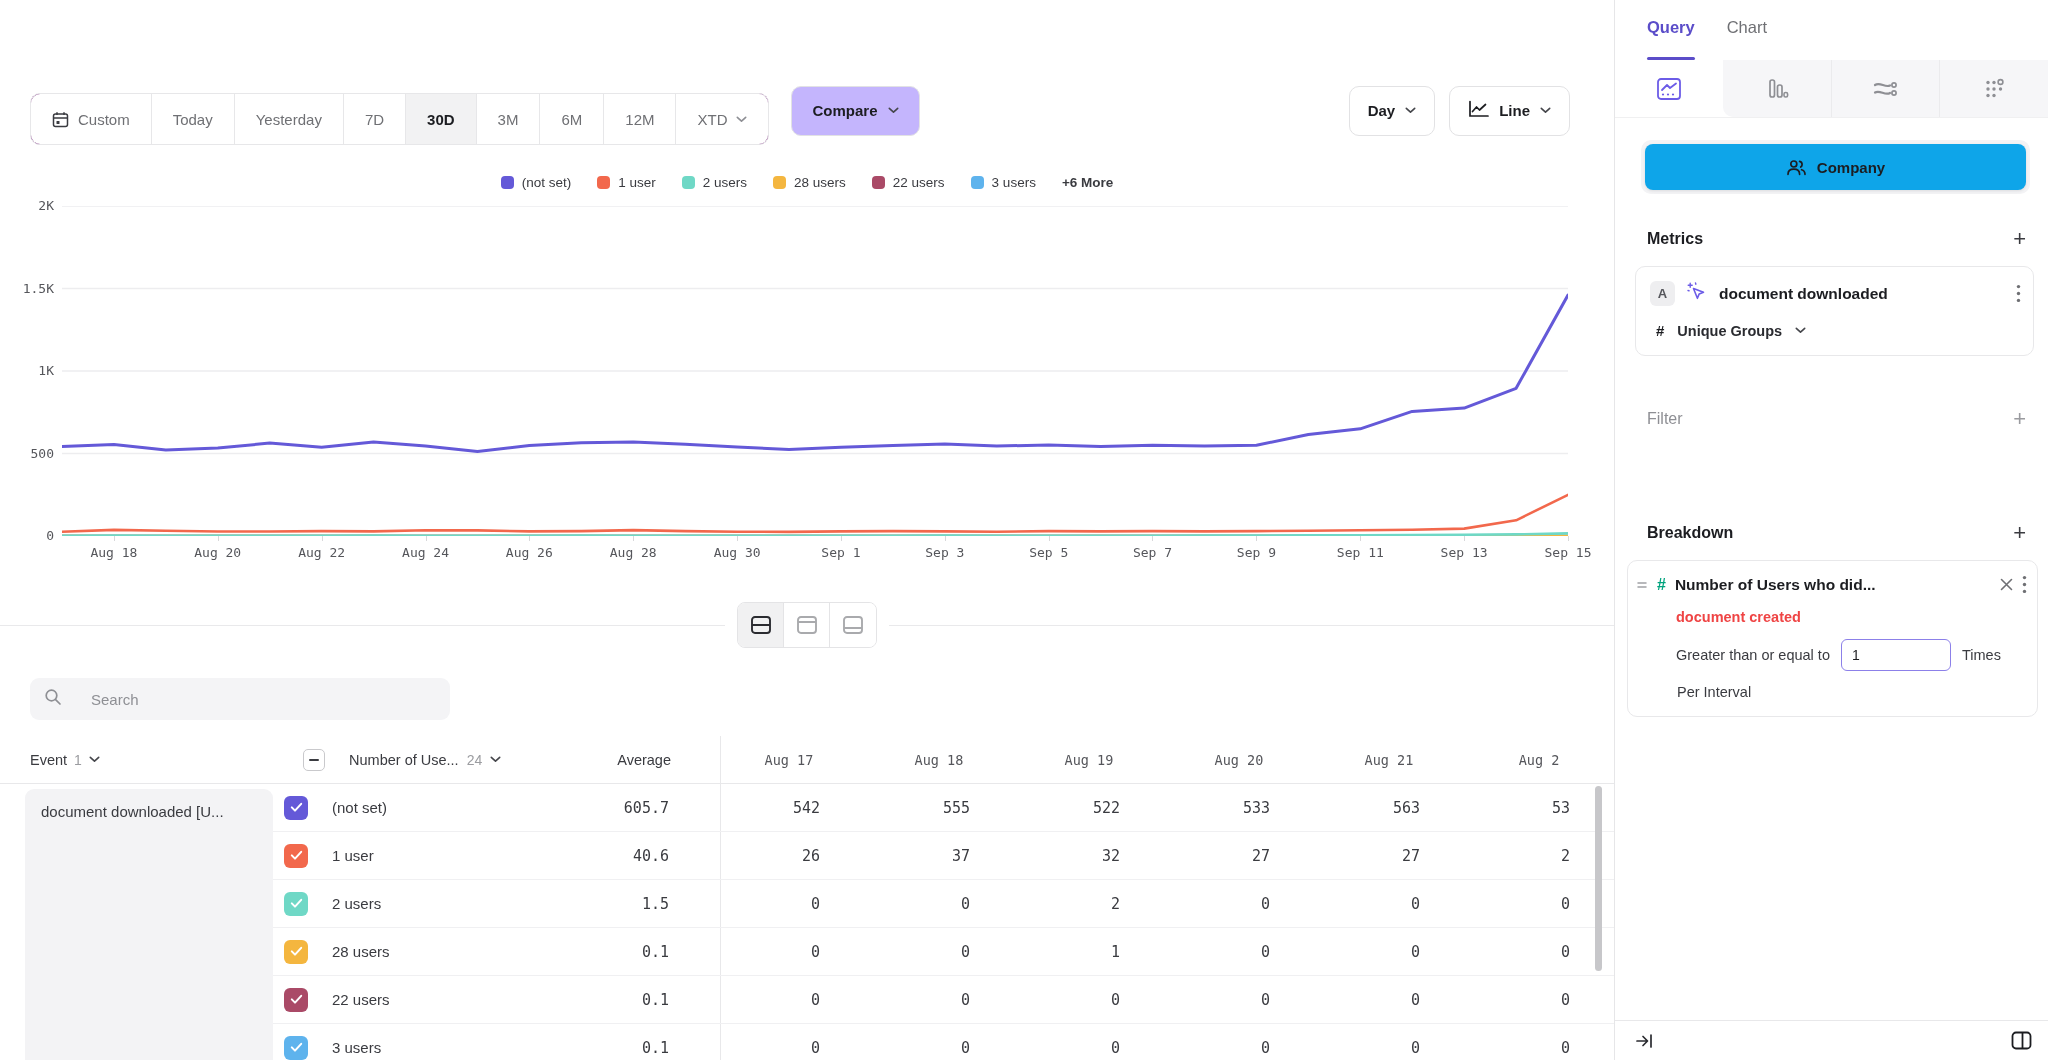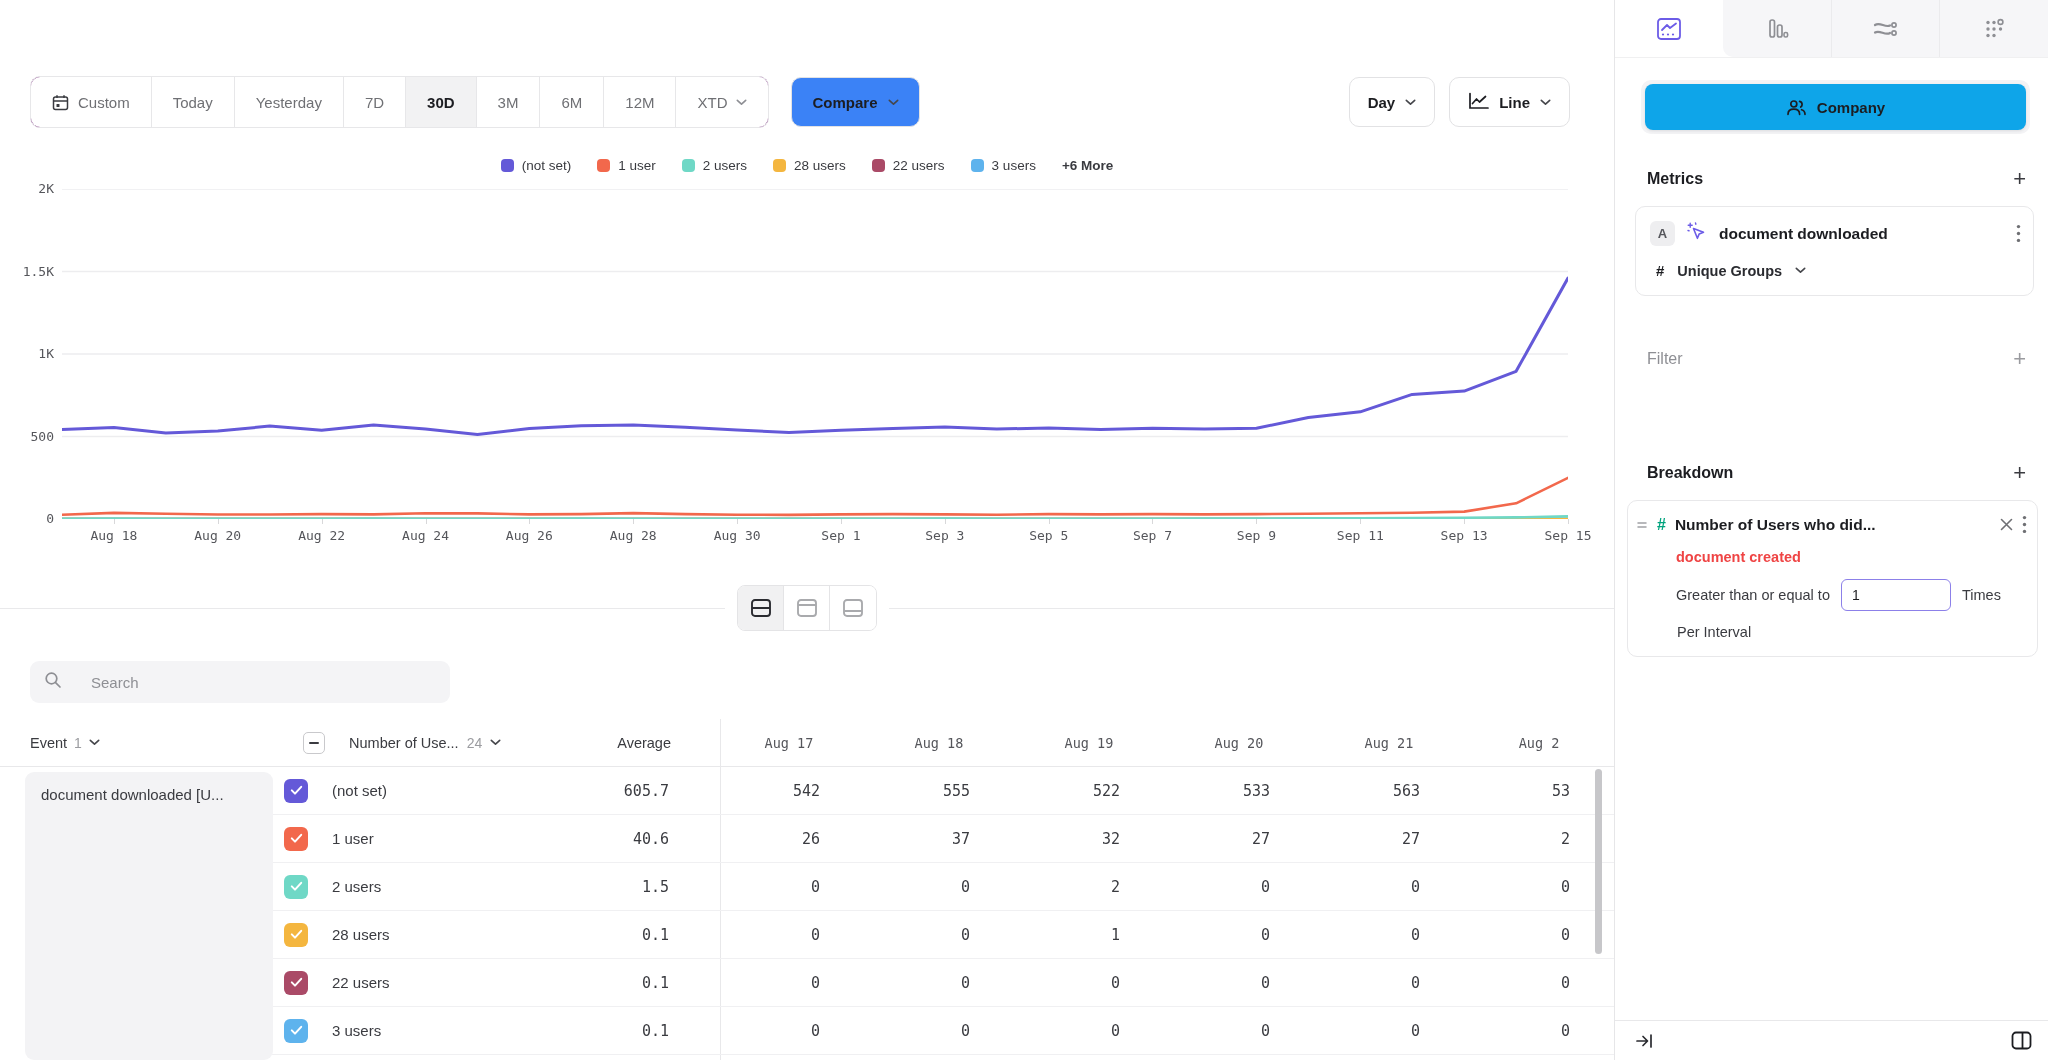--- a/index.html
+++ b/index.html
@@ -4,27 +4,27 @@
 <style>
   * { margin:0; padding:0; box-sizing:border-box; }
   html,body { background:#fff; }
   body { font-family:"Liberation Sans", sans-serif; color:#3a3b40; }
   .app { width:2048px; height:1060px; display:flex; overflow:hidden; background:#fff; }
   .main { width:1614px; height:1060px; overflow:hidden; position:relative; }
   .mono { font-family:"DejaVu Sans Mono", monospace; }
 
   
   .toolbar { margin:76px 44px 0 30px; display:flex; align-items:center; }
-  .range-group { display:flex; border:1px solid #e7e7e9; border-radius:10px; overflow:hidden; background:#701a75; }
+  .range-group { display:flex; border:1px solid #e7e7e9; border-radius:10px; overflow:hidden; background:#701a75;margin-top:17px; }
   .range-btn { height:50px; padding:0 21px; display:flex; align-items:center; gap:9px; font-size:15px;
     color:#6f7074; cursor:pointer; border-right:1px solid #e7e7e9; background:#fff; white-space:nowrap; }
   .range-btn:last-child { border-right:none; }
   .range-btn.selected { background:#f2f2f3; color:#1c1d21; font-weight:bold; }
   .compare-btn { margin-left:22px; height:50px; padding:0 20px; display:flex; align-items:center; gap:10px;
-    border:1px solid #e2e2e4; border-radius:10px; font-size:15px; font-weight:bold; color:#1c1d21; background:#3b82f6; cursor:pointer; }
+    border:1px solid #e2e2e4; border-radius:10px; font-size:15px; font-weight:bold; color:#1c1d21; background:#c4b5fd; cursor:pointer; }
   .toolbar-spacer { flex:1; }
   .tb-right-btn { height:50px; padding:0 18px; display:flex; align-items:center; gap:10px; border:1px solid #e2e2e4;
     border-radius:10px; font-size:15px; font-weight:bold; color:#1c1d21; background:#fff; cursor:pointer; margin-left:14px; }
 
   
   .legend { margin-top:30px; display:flex; justify-content:center; align-items:center; gap:26px; font-size:13.5px; color:#3a3b40; }
   .legend-item { display:flex; align-items:center; gap:8px; cursor:pointer; }
   .legend-swatch { width:13px; height:13px; border-radius:4px; }
   .legend-more { font-weight:bold; color:#3a3b40; cursor:pointer; }
 
@@ -491,20 +491,24 @@
               <div class="col-dateval cell-num mono">0</div>
               <div class="col-dateval cell-num mono">0</div>
               <div class="col-dateval cell-num mono">0</div>
             </div>
           </div>
         </div>
     </div>
   </div>
 
   <aside class="panel">
+    <div class="panel-tabs" id="panel-tabs">
+        <div class="ptab active">Query</div>
+        <div class="ptab">Chart</div>
+      </div>
     <div class="icon-tabs" id="icon-tabs">
         <div class="icon-tab active">
           <span style="display:flex">
             <svg width="26" height="24" viewBox="0 0 26 24">
               <rect x="2" y="2" width="22" height="20" rx="3" fill="none" stroke="#6c5ce7" stroke-width="1.8"></rect>
               <path d="M6 13 L11 8 L14 11 L20 6.5" fill="none" stroke="#6c5ce7" stroke-width="1.8" stroke-linecap="round" stroke-linejoin="round"></path>
               <circle cx="7" cy="17.5" r="1.1" fill="#6c5ce7"></circle>
               <circle cx="12" cy="17.5" r="1.1" fill="#6c5ce7"></circle>
               <circle cx="17" cy="17.5" r="1.1" fill="#6c5ce7"></circle>
             </svg>

